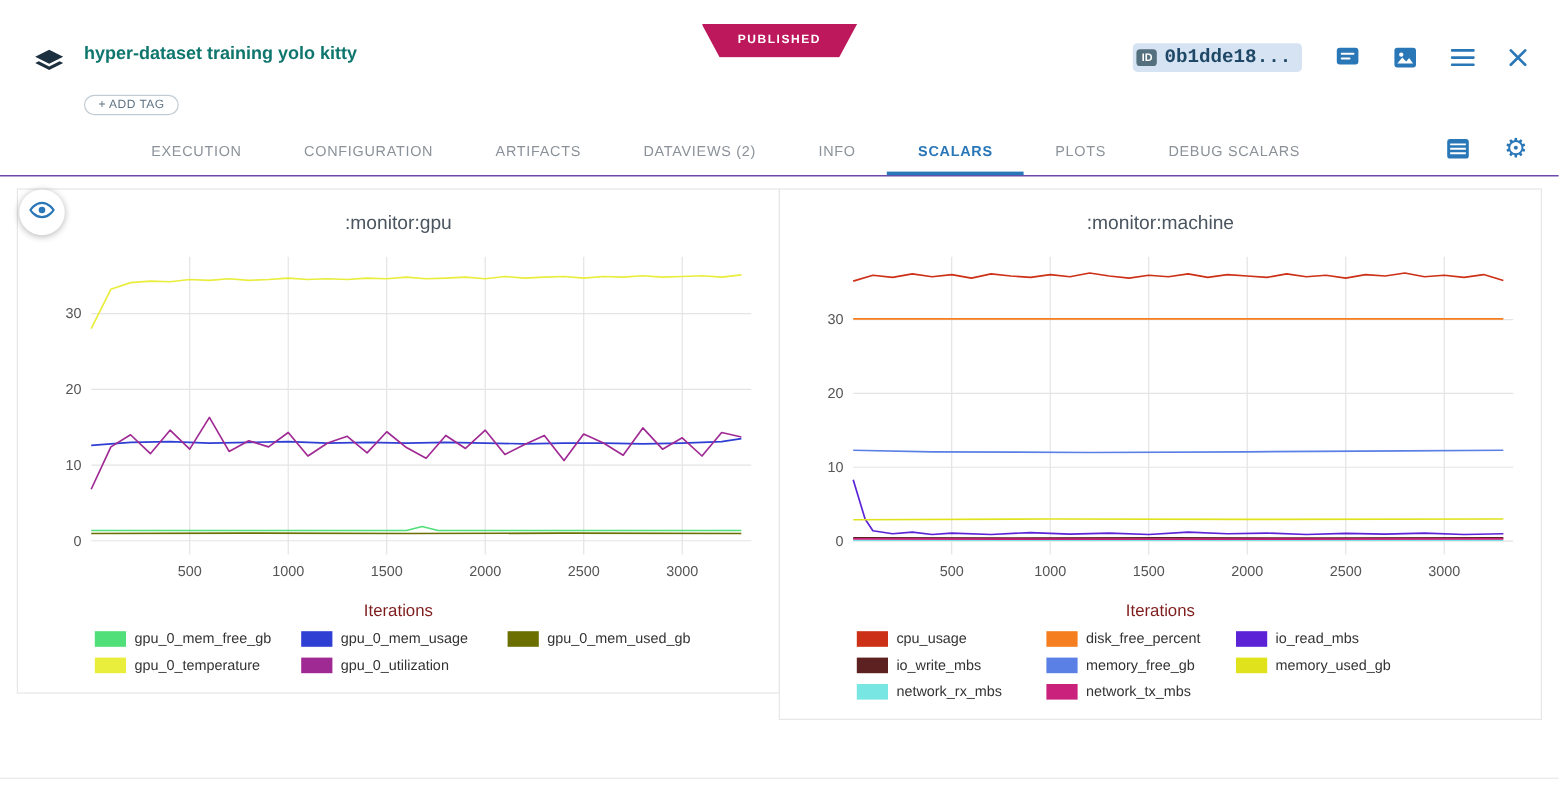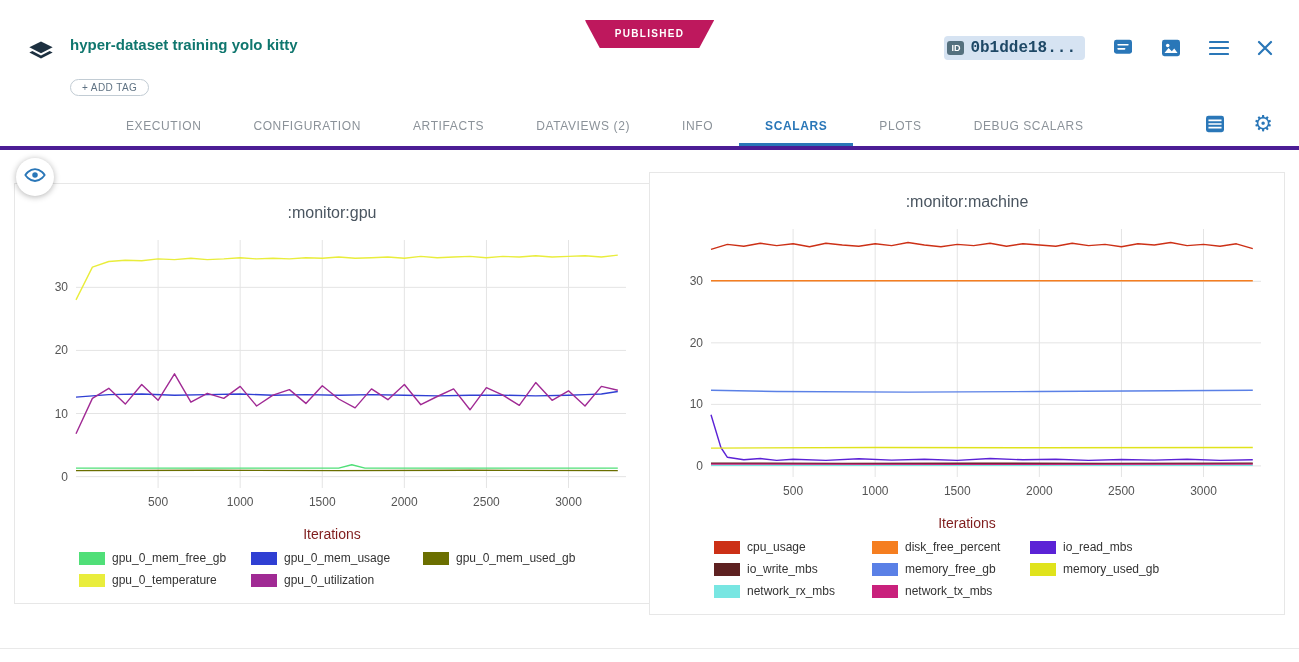--- a/index.html
+++ b/index.html
@@ -23,26 +23,26 @@
   .add-tag{
     margin-top:26px;display:inline-block;border:1px solid #c2ccd4;border-radius:10px;
     padding:2px 11px;font-size:10px;color:#5f7283;letter-spacing:.4px;cursor:pointer;background:#fff;
   }
   .header-right{position:absolute;right:26px;top:36px;display:flex;align-items:center;gap:28px;}
   .id-badge{display:flex;align-items:center;background:#d6e3f2;border-radius:4px;padding:3px 9px 3px 3px;gap:6px;cursor:pointer;}
   .id-chip{background:#54707e;color:#fff;font-size:9px;font-weight:bold;padding:2px 4px;border-radius:3px;}
   .id-value{font-family:Liberation Mono, monospace;font-size:16px;color:#1e4866;font-weight:bold;}
   .hicon{cursor:pointer;display:flex;align-items:center;}
   
-  .tab-bar{margin-top:12px;border-bottom:4px solid #4c1d95;display:flex;align-items:stretch;padding-left:100px;position:relative;height:38px;}
+  .tab-bar{margin-top:12px;border-bottom:1px solid #4c1d95;display:flex;align-items:stretch;padding-left:100px;position:relative;height:38px;}
   .tab{display:flex;align-items:center;padding:0 26px;font-size:12px;color:#8b9299;letter-spacing:.6px;cursor:pointer;border-bottom:3px solid transparent;white-space:nowrap;}
   .tab.active{color:#2a77b8;border-bottom-color:#2a77b8;font-weight:bold;}
   .tab-bar-icons{position:absolute;right:26px;top:5px;display:flex;gap:28px;align-items:center;}
   
-  .charts{display:flex;margin:22px 14px 0 14px;align-items:center;}
+  .charts{display:flex;margin:10px 14px 0 14px;align-items:flex-start;}
   .chart-card{flex:1;border:1px solid #e7e7e7;background:#fff;padding:20px 0 16px;display:flex;flex-direction:column;align-items:center;}
   .chart-card + .chart-card{margin-left:-1px;}
   .chart-title{font-size:16px;color:#4a5560;margin-bottom:8px;}
   svg.plot{width:604px;height:296px;display:block;}
   svg.plot text.tick{font-family:"Liberation Sans",sans-serif;font-size:12px;fill:#555;}
   .xlabel{font-size:14px;color:#7f1d1d;margin:0 0 9px;}
   .legend{display:grid;grid-template-columns:repeat(3,172px);row-gap:8px;align-self:flex-start;padding-left:64px;}
   .legend--right{grid-template-columns:repeat(3,158px);}
   .legend-item{display:flex;align-items:center;gap:7px;cursor:pointer;}
   .swatch{width:26px;height:13px;display:inline-block;flex:0 0 auto;}

